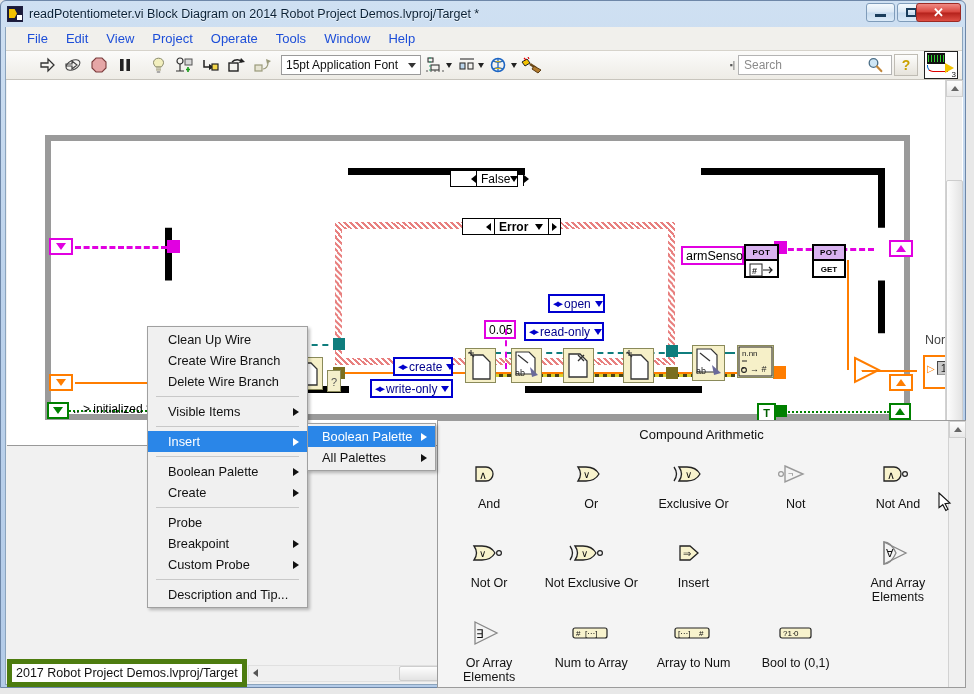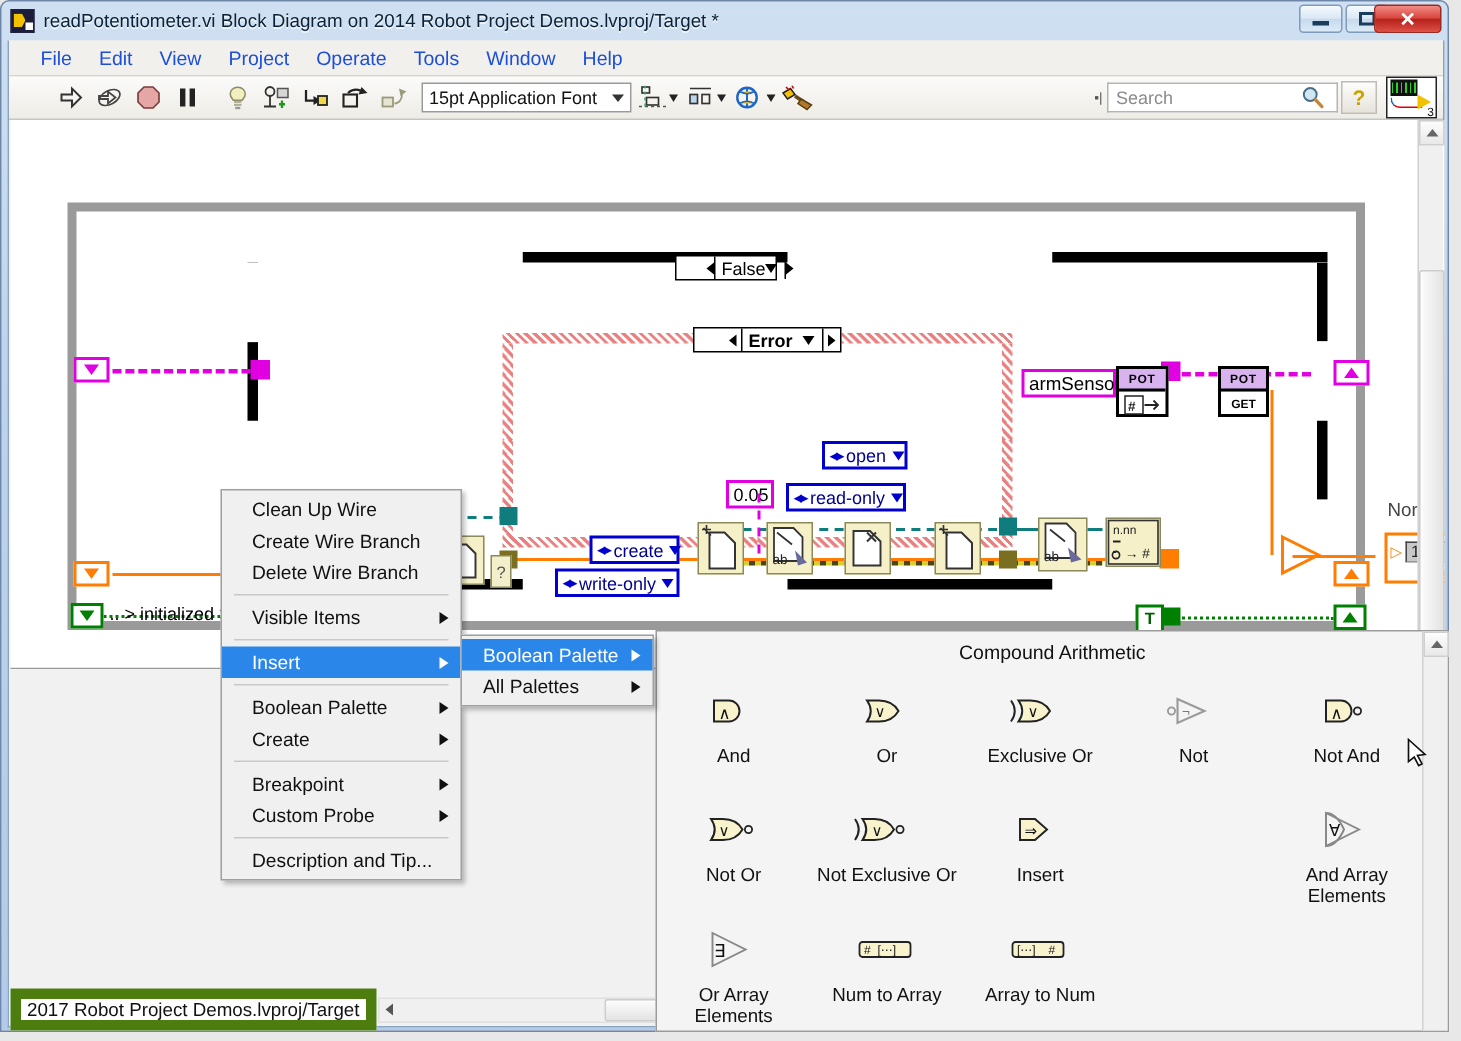--- a/index.html
+++ b/index.html
@@ -409,21 +409,21 @@
   }
 
   
   #statusbar{
     position:absolute;left:1px;bottom:1px;
     width:434px;height:20px;
     display:flex;align-items:center;
     background:#f1f1f1;
   }
   #status-path{
-    height:28px;background:#fff;border:7px solid #4d7c0f;
+    height:28px;background:#fff;border:5px solid #4d7c0f;
     box-sizing:border-box;display:flex;align-items:center;
     padding:0 4px;font-size:12.5px;color:#111;white-space:nowrap;
   }
   #hscroll{
     flex:1;height:17px;margin-left:1px;
     background:#f0f0f0;border:1px solid #e0e0e0;box-sizing:border-box;
     position:relative;display:flex;align-items:center;
   }
   #hscroll .lbtn{
     width:13px;height:15px;display:flex;align-items:center;justify-content:center;
@@ -871,20 +871,23 @@
     <div class="ctx-item">
         <span>Boolean Palette</span>
         <i class="ctx-sub"></i>
       </div>
     <div class="ctx-item">
         <span>Create</span>
         <i class="ctx-sub"></i>
       </div>
     <div class="ctx-sep"></div>
     <div class="ctx-item">
+        <span>Probe</span>
+      </div>
+    <div class="ctx-item">
         <span>Breakpoint</span>
         <i class="ctx-sub"></i>
       </div>
     <div class="ctx-item">
         <span>Custom Probe</span>
         <i class="ctx-sub"></i>
       </div>
     <div class="ctx-sep"></div>
     <div class="ctx-item">
         <span>Description and Tip...</span>
@@ -1037,20 +1040,29 @@
         <div class="pal-glyph">
           <svg width="44" height="18" viewBox="0 0 44 18">
               <rect x="4" y="4" width="34" height="10" rx="2" fill="#f8f3cd" stroke="#222" stroke-width="1.2"></rect>
               <text x="7" y="12" font-size="8" font-family="Liberation Sans" fill="#111">[⋯]</text>
               <text x="28" y="12" font-size="8" font-family="Liberation Sans" fill="#111">#</text>
             </svg>
         </div>
         <div class="pal-label">Array to Num</div>
       </div>
 
+      <div class="pal-cell">
+        <div class="pal-glyph">
+          <svg width="44" height="18" viewBox="0 0 44 18">
+              <rect x="6" y="4" width="31" height="10" rx="2" fill="#f8f3cd" stroke="#222" stroke-width="1.2"></rect>
+              <text x="9" y="12" font-size="8" font-family="Liberation Sans" fill="#111">?1∙0</text>
+            </svg>
+        </div>
+        <div class="pal-label">Bool to (0,1)</div>
+      </div>
 
     </div>
 
     <div id="palette-vscroll">
       <div class="sb-btn sb-up"></div>
     </div>
   </div>
 
   <div id="cursor">
     <svg width="14" height="20" viewBox="0 0 14 20">

